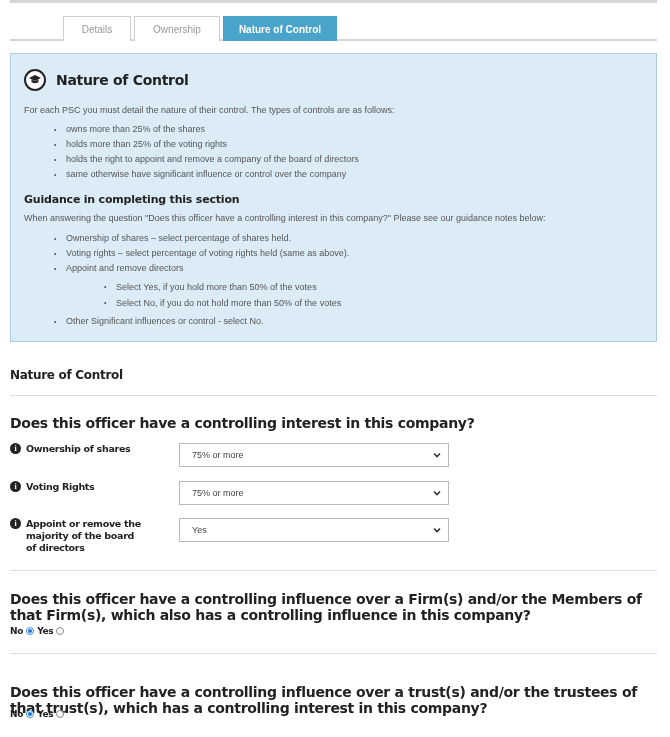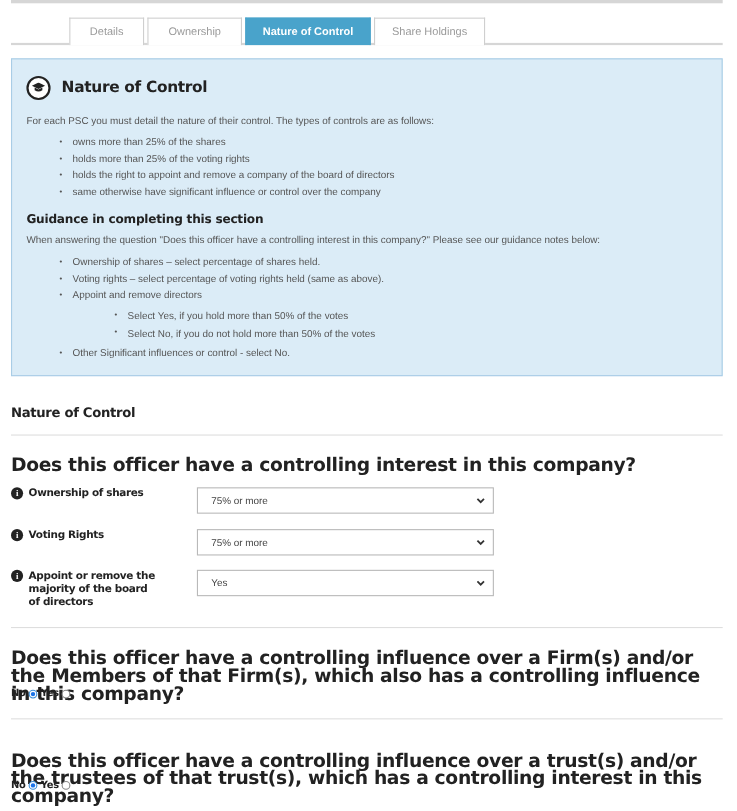--- a/index.html
+++ b/index.html
@@ -29,21 +29,21 @@
     .guidance-text { font-size: 9px; color: #555; margin-top: 7px; }
     ul.g-bullets { list-style: none; margin-left: 30px; margin-top: 8px; }
     ul.g-bullets li { font-size: 9px; color: #555; line-height: 15px; position: relative; padding-left: 12px; }
     ul.g-bullets li::before { content: "•"; position: absolute; left: 0; top: 0; font-size: 7px; }
     ul.sub-bullets { list-style: none; margin-left: 38px; margin-top: 3px; margin-bottom: 3px; }
     ul.sub-bullets li { line-height: 16px; }
 
     .section-title { position: absolute; left: 10px; top: 368px; font-size: 12px; font-weight: bold; color: #222; font-family: "DejaVu Sans", sans-serif; letter-spacing: -0.3px; }
     .rule { position: absolute; left: 10px; width: 647px; height: 1px; background: #dedede; }
 
-    .q-title { position: absolute; left: 10px; font-size: 17px; font-weight: bold; color: #222; font-family: "DejaVu Sans", sans-serif; letter-spacing: -0.3px; line-height: 16px; width: 640px; }
+    .q-title { position: absolute; left: 10px; font-size: 14px; font-weight: bold; color: #222; font-family: "DejaVu Sans", sans-serif; letter-spacing: -0.3px; line-height: 16px; width: 640px; }
 
     .field-row { position: absolute; left: 10px; width: 410px; }
     .field-label { position: absolute; left: 0; top: 0; display: flex; align-items: flex-start; font-size: 9.5px; font-weight: bold; color: #222; font-family: "DejaVu Sans", sans-serif; letter-spacing: -0.3px; width: 140px; line-height: 12px; }
     .info-i { width: 11px; height: 11px; border-radius: 50%; background: #222; color: #fff; font-size: 8px; font-weight: bold; display: inline-flex; align-items: center; justify-content: center; margin-right: 5px; flex-shrink: 0; font-family: "Liberation Serif", serif; }
     .select { position: absolute; left: 169px; top: 0; width: 270px; height: 24px; border: 1px solid #b9b9b9; background: #fff; display: flex; align-items: center; padding-left: 12px; font-size: 9px; color: #444; cursor: pointer; }
     .select .chev { position: absolute; right: 6px; top: 6px; width: 10px; height: 10px; }
 
     .radio-row { position: absolute; left: 10px; display: flex; align-items: center; font-size: 9px; font-weight: bold; color: #222; font-family: "DejaVu Sans", sans-serif; letter-spacing: -0.3px; }
     .radio { width: 8px; height: 8px; border-radius: 50%; border: 1px solid #8a8a8a; background: #fff; margin: 0 3px; display: inline-flex; align-items: center; justify-content: center; cursor: pointer; }
     .radio.checked { border-color: #3d8fd8; }
@@ -52,21 +52,20 @@
 </head>
 <body>
 
 <div class="top-rule"></div>
 
 <div class="tabs">
   <div class="tab tab-1">Position</div>
   <div class="tab tab-2">Details</div>
   <div class="tab tab-3">Ownership</div>
   <div class="tab tab-4 active">Nature of Control</div>
-  <div class="tab tab-5">Share Holdings</div>
 </div>
 
 <div class="info-box">
   <div class="info-head">
     <span class="cap-icon">
       <svg width="12" height="10" viewBox="0 0 12 10">
         <polygon points="6,0 12,3 6,6 0,3" fill="#222"></polygon>
         <path d="M2.5 4.5 L2.5 7 Q6 9.5 9.5 7 L9.5 4.5 L6 6.3 Z" fill="#222"></path>
       </svg>
     </span>

